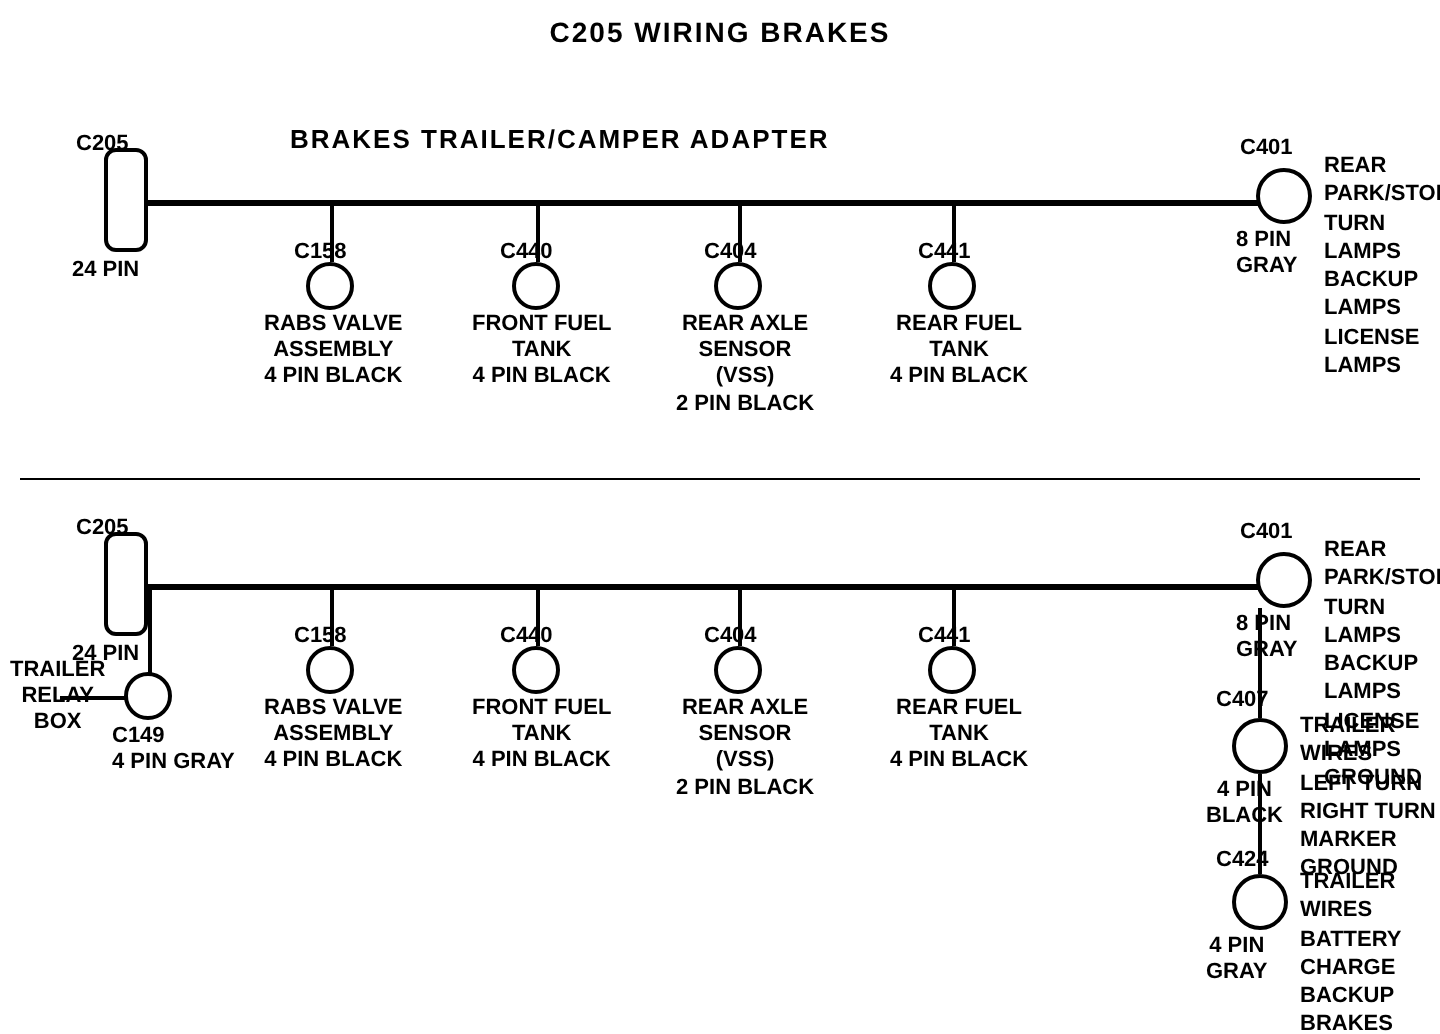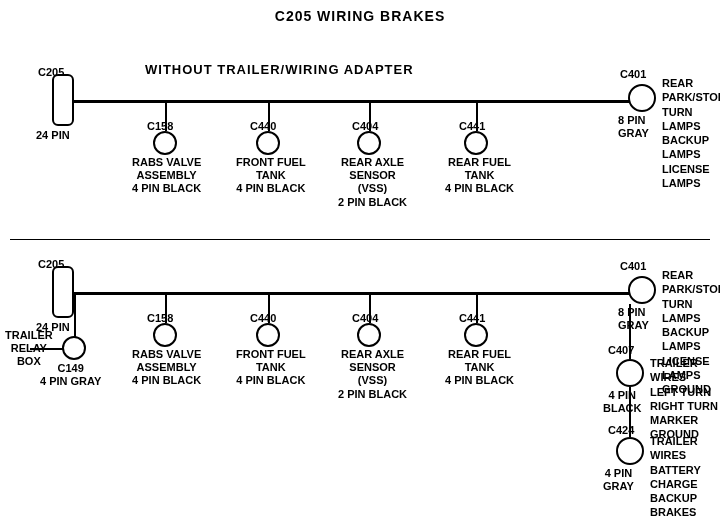--- a/index.html
+++ b/index.html
@@ -67,21 +67,21 @@
       border-left: 2px solid #000;
     }
   </style>
 </head>
 <body>
 
 <div class="page-title">C205 WIRING BRAKES</div>
 
 <div class="diagram-container">
 
-  <div class="section-label" style="left:145px; top:38px;">WITHOUT  TRAILER/WIRING ADAPTER</div>
+  <div class="section-label" style="left:145px; top:38px;">BRAKES  TRAILER/CAMPER ADAPTER</div>
 
   <div class="connector-rect" style="left:52px; top:50px; width:22px; height:52px;"></div>
   <div class="conn-label" style="left:38px; top:42px;">C205</div>
   <div class="conn-label" style="left:36px; top:105px;">24 PIN</div>
 
   <div class="h-line" style="left:74px; top:76px; width:556px;"></div>
 
   <div class="connector-circle" style="left:628px; top:60px; width:28px; height:28px;"></div>
   <div class="conn-label" style="left:620px; top:44px;">C401</div>
   <div class="conn-label" style="left:618px; top:90px; text-align:left;">8 PIN<br>GRAY</div>
@@ -157,15 +157,15 @@
   <div class="conn-label" style="left:459px; top:288px; text-align:center;">C441</div>
   <div class="conn-label" style="left:445px; top:324px; text-align:center;">REAR FUEL<br>TANK<br>4 PIN BLACK</div>
 
   <div class="thin-v-line" style="left:74px; top:269px; height:55px;"></div>
 
   <div class="thin-h-line" style="left:30px; top:324px; width:44px;"></div>
 
   <div class="conn-label" style="left:5px; top:305px; text-align:center; line-height:1.2;">TRAILER<br>RELAY<br>BOX</div>
 
   <div class="connector-circle" style="left:62px; top:312px; width:24px; height:24px;"></div>
-  <div class="conn-label" style="left:40px; top:338px; text-align:center;">C149<br>4 PIN GRAY</div>
+  <div class="conn-label" style="left:56px; top:338px; text-align:left;">C149<br>4 PIN GRAY</div>
 
 </div>
 
 </body></html>

